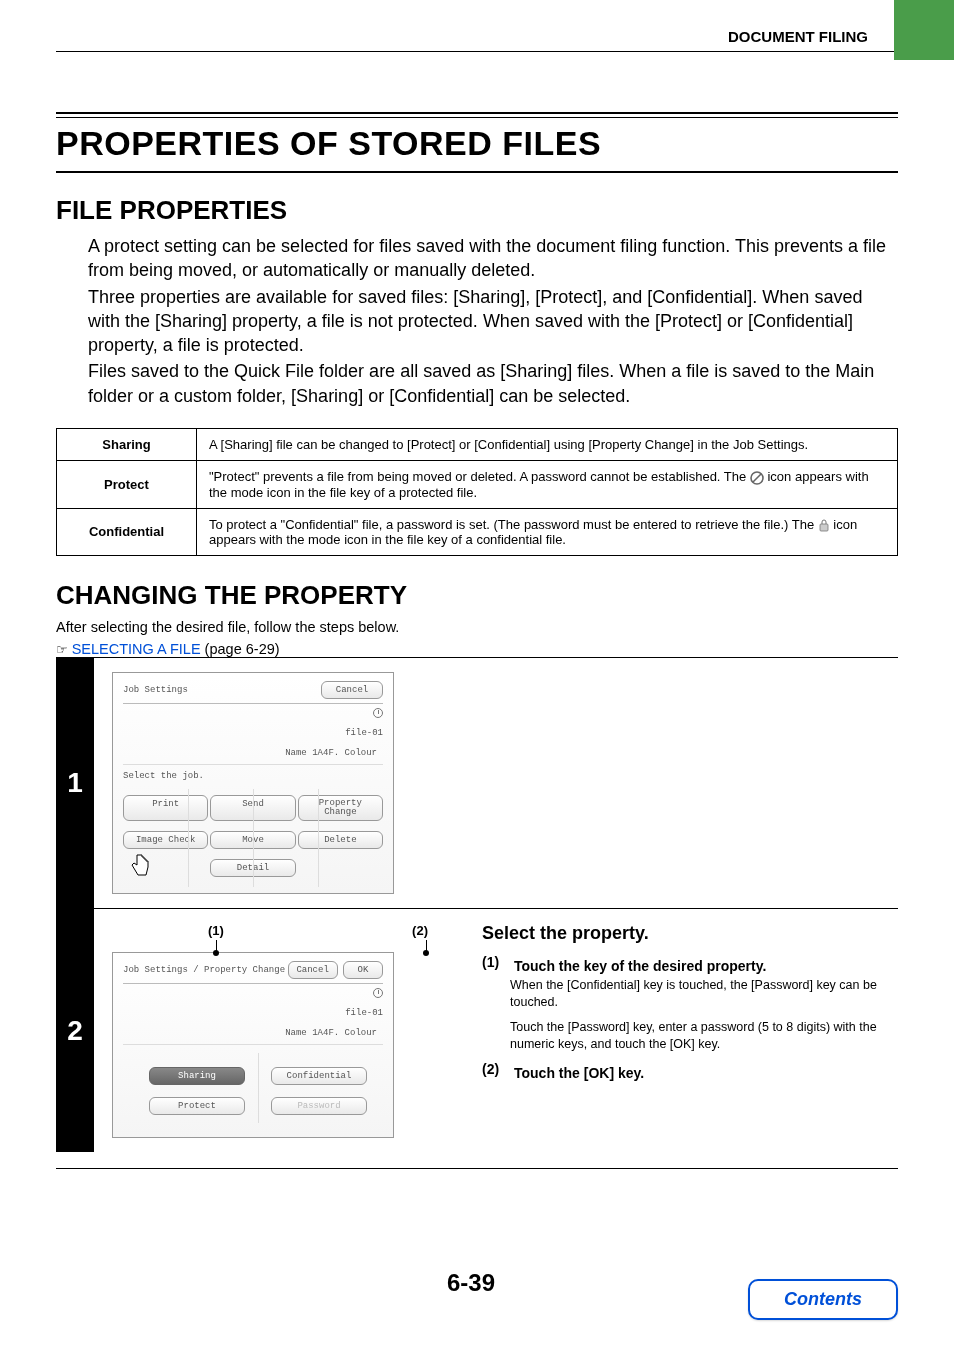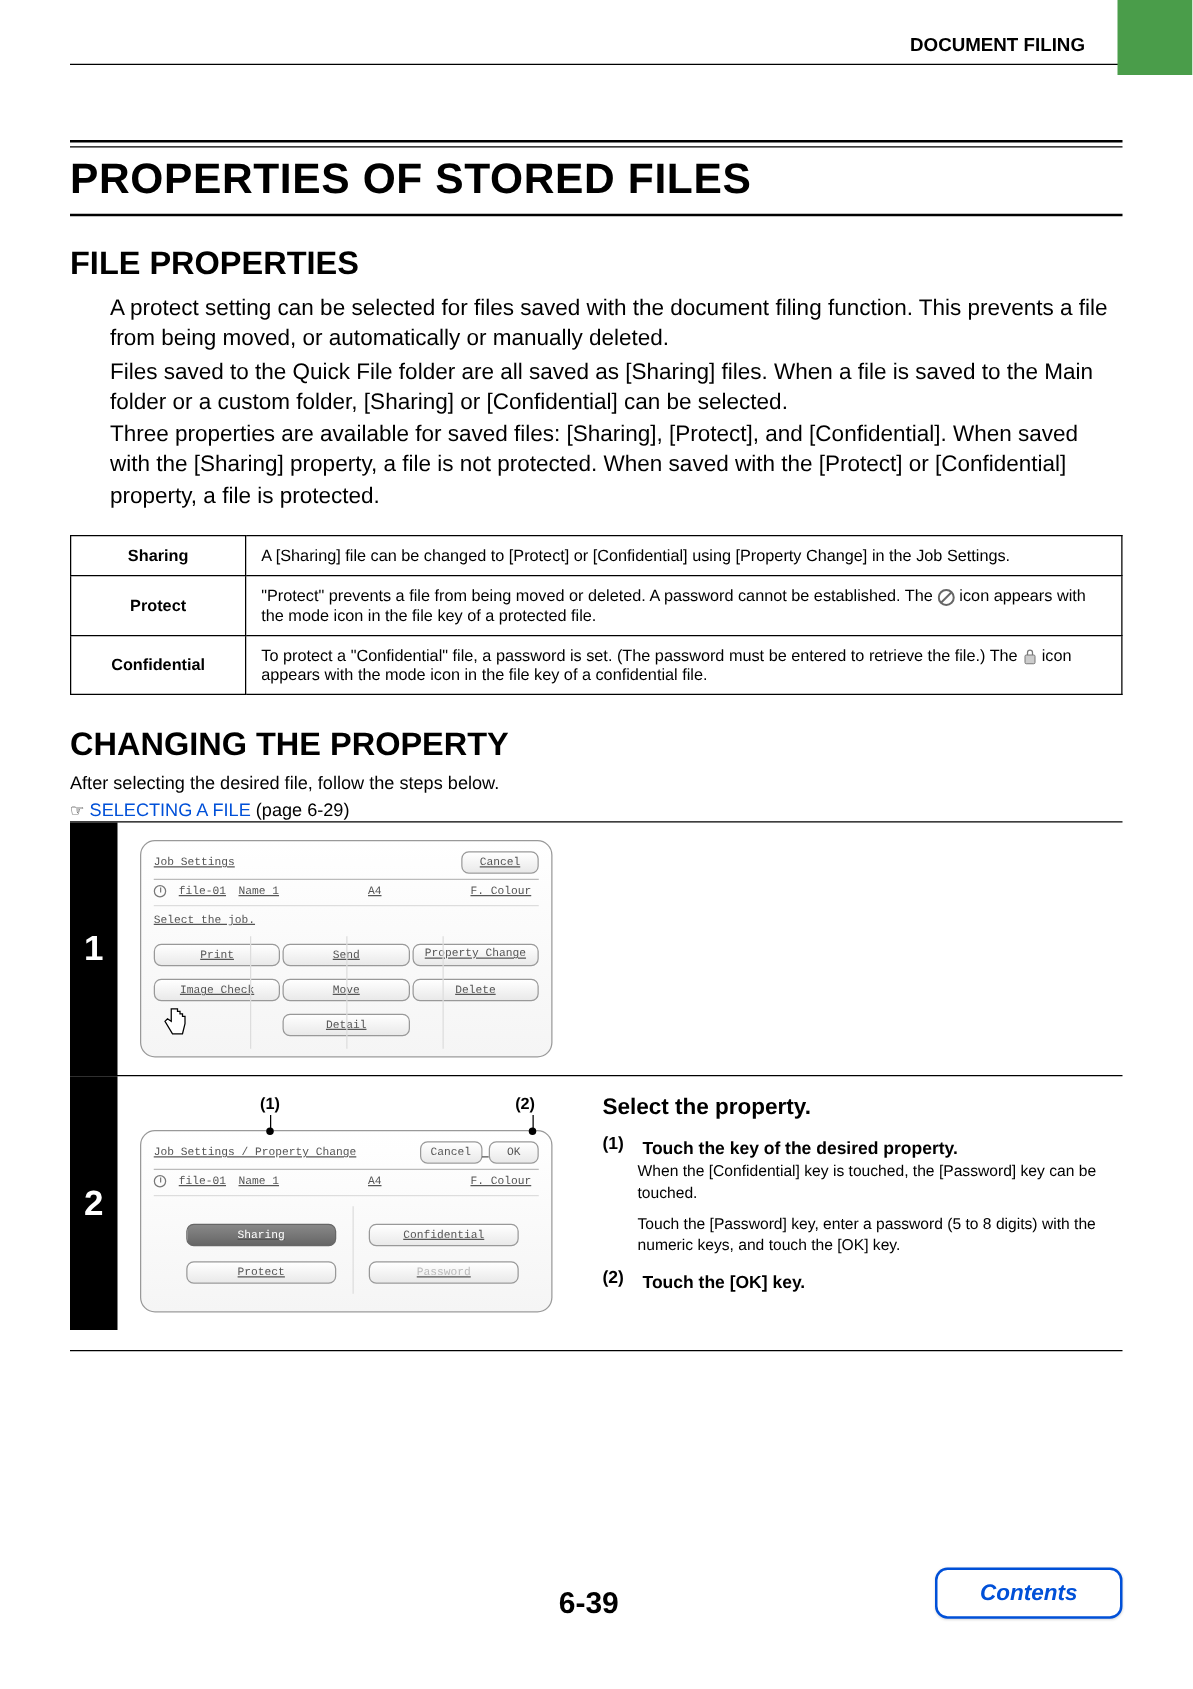--- a/index.html
+++ b/index.html
@@ -68,61 +68,60 @@
   }
   .step-desc h3 { font-size: 18px; font-weight: bold; margin-bottom: 10px;}
   .step-desc .substep-head { font-weight: bold; font-size: 14px; margin-top:4px;}
   .step-desc .substep-body { font-size: 12.5px; line-height:1.35; margin-left: 28px; margin-top:3px; margin-bottom:8px;}
   .substep-row { display:flex; gap:8px; margin-top:6px;}
   .substep-num { font-weight:bold; font-size:14px; width:24px;}
 
   
   .device {
     border: 1px solid #999;
-    border-radius: 12px;
+    border-radius: 0;
     background: linear-gradient(#fff, #f5f5f5);
-    width: 330px;
+    width: 282px;
     padding: 8px 10px 16px 10px;
     font-family: "Courier New", monospace;
     font-size: 9px;
     color: #555;
-    text-decoration: underline;
   }
   .dev-titlebar { display:flex; justify-content:space-between; align-items:center; border-bottom:1px solid #bbb; padding-bottom:4px; margin-bottom:4px;}
   .dev-btn {
     border:1px solid #999; border-radius:6px;
     background:linear-gradient(#fff,#e9e9e9);
     padding:3px 6px; font-size:9px; color:#555;
     display:inline-block; text-align:center;
   }
   .dev-btn.wide { min-width:62px; }
   .dev-btn.dark { background:linear-gradient(#888,#666); color:#fff; border-color:#666;}
   .dev-btn.disabled { color:#bbb; }
-  .dev-fileinfo { display:flex; align-items:flex-end; gap:10px; margin:4px 0 6px 0;}
+  .dev-fileinfo { display:flex; align-items:flex-end; gap:10px; margin:4px 0 6px 0;flex-direction:column;}
   .dev-fileinfo .spread { flex:1; display:flex; justify-content:space-between; padding-right:6px;}
   .dev-divline { height:1px; background:#ddd; margin:6px 0;}
   .dev-job-grid { display:grid; grid-template-columns: 1fr 1fr 1fr; gap:10px 2px; margin-top:14px; position:relative;}
   .dev-job-grid .col-sep { position:absolute; top:-6px; bottom:-10px; width:1px; background:#ddd; }
   .tap-cursor {
     position:absolute; width:30px; height:30px;
   }
   .callout-bar { display:flex; justify-content:space-between; padding:0 12px 0 96px; font-weight:bold; font-size:13px; margin-bottom:2px;}
   .callout-line { position:relative; height:12px;}
   .cl-v { position:absolute; width:1px; background:#000; height:12px; top:0;}
   .cl-dot { position:absolute; width:6px;height:6px;background:#000;border-radius:50%; top:10px; transform:translate(-50%,0);}
 
   .dev-prop-grid { display:grid; grid-template-columns:1fr 1fr; gap:12px 26px; margin:22px 16px 6px 26px; position:relative;}
   .dev-prop-grid .sep { position:absolute; left:50%; top:-14px; bottom:-8px; width:1px; background:#ddd;}
 
   .page-num {
     position:absolute; bottom:54px; left:0; right:12px;
     text-align:center; font-size:24px; font-weight:bold;
   }
   .contents-btn {
-    position:absolute; bottom:56px; right:56px;
+    position:absolute; bottom:31px; right:56px;
     border:2px solid #0050d8; border-radius:10px;
     padding:8px 34px;
     color:#0050d8; font-weight:bold; font-style:italic;
     font-size:18px;
     box-shadow: 0 1px 2px rgba(0,0,0,0.15);
     background:#fff;
   }
   .clock-icon {
     width:10px;height:10px;border:1px solid #777;border-radius:50%;display:inline-block;position:relative;vertical-align:middle;
   }
@@ -139,22 +138,22 @@
 </div>
 
 <div class="content">
   <div class="title-rule-top"></div>
   <div class="title-rule-top2"></div>
   <h1 class="page-title">PROPERTIES OF STORED FILES</h1>
   <div class="title-rule-bot"></div>
 
   <h2 class="section">FILE PROPERTIES</h2>
   <p class="body">A protect setting can be selected for files saved with the document filing function. This prevents a file from being moved, or automatically or manually deleted.</p>
+  <p class="body">Three properties are available for saved files: [Sharing], [Protect], and [Confidential]. When saved with the [Sharing] property, a file is not protected. When saved with the [Protect] or [Confidential] property, a file is protected.</p>
   <p class="body">Files saved to the Quick File folder are all saved as [Sharing] files. When a file is saved to the Main folder or a custom folder, [Sharing] or [Confidential] can be selected.</p>
-  <p class="body">Three properties are available for saved files: [Sharing], [Protect], and [Confidential]. When saved with the [Sharing] property, a file is not protected. When saved with the [Protect] or [Confidential] property, a file is protected.</p>
 
   <table class="prop-table">
     <tbody>
         <tr>
       <td class="name">Sharing</td>
       <td>A [Sharing] file can be changed to [Protect] or [Confidential] using [Property Change] in the Job Settings.</td>
     </tr>
     <tr>
       <td class="name">Protect</td>
       <td>

